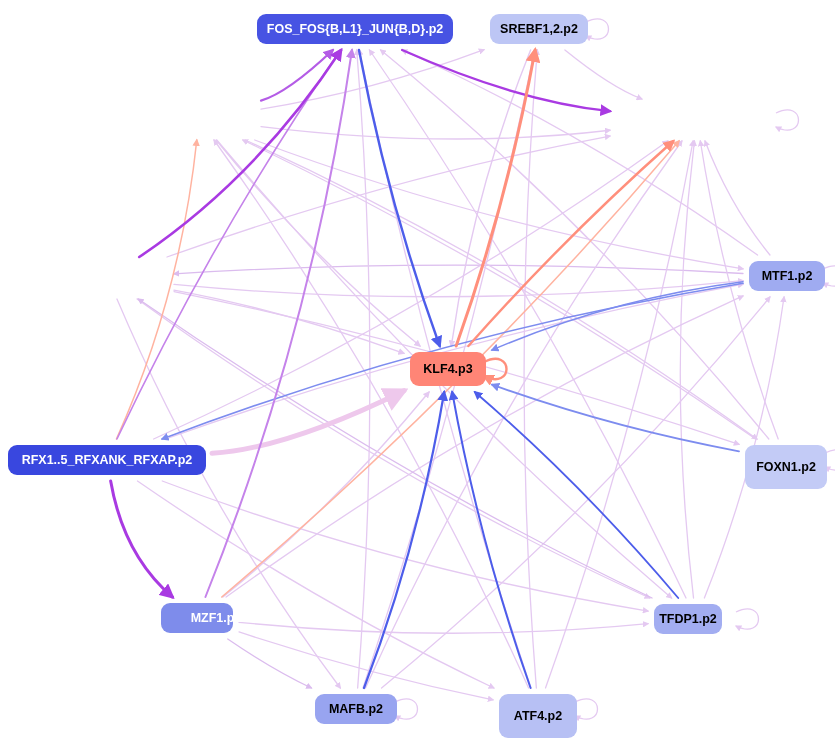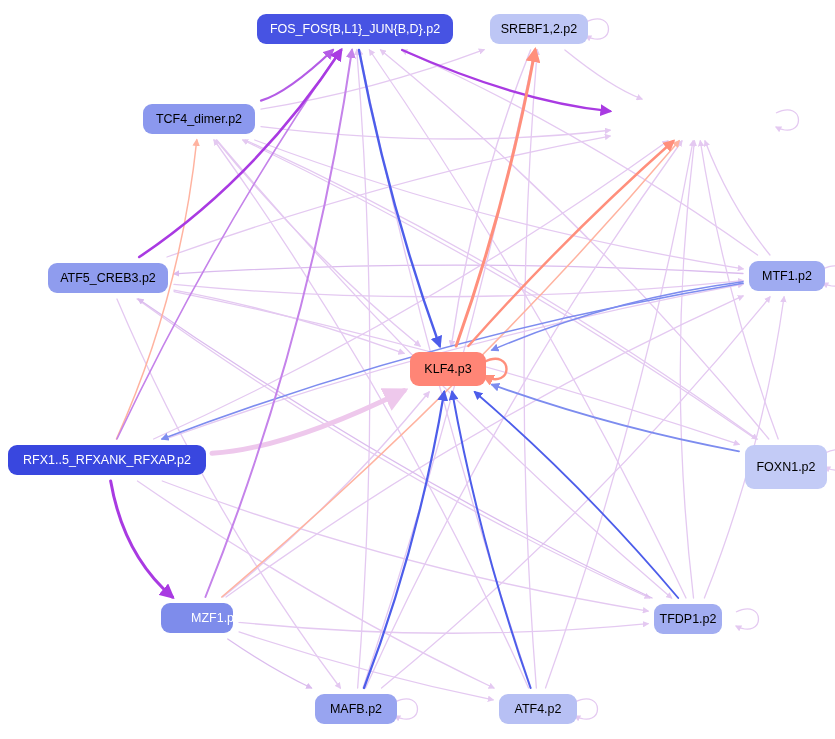--- a/index.html
+++ b/index.html
@@ -22,21 +22,21 @@
     display: flex;
     align-items: center;
     justify-content: center;
     border-radius: 9px;
     font-size: 12.5px;
     white-space: nowrap;
     box-sizing: border-box;
     cursor: pointer;
     user-select: none;
   }
-  .node span { pointer-events: none; }
+  .node span { pointer-events: none; font-weight: bold; }
 </style>
 </head>
 <body>
 
 <div id="stage">
   <svg id="edges-svg" viewBox="0 0 835 739">
     <defs id="edge-defs">
         <marker id="arrow-pale" viewBox="0 0 10 10" refX="8" refY="5" markerWidth="5" markerHeight="5" orient="auto">
           <path d="M0,0 L10,5 L0,10 z" fill="#e4c9f1"></path>
         </marker>
@@ -138,26 +138,20 @@
         <path d="M 825,453 C 855,438 855,482 825,467" fill="none" stroke="#e4c9f1" stroke-width="1.3" marker-end="url(#arrow-pale)"></path>
       </g>
   </svg>
   <div id="nodes-layer">
       <div class="node" style="left: 257px; top: 14px; width: 196px; height: 30px; background: rgb(71, 83, 227); color: rgb(255, 255, 255);">
         <span>FOS_FOS{B,L1}_JUN{B,D}.p2</span>
       </div>
       <div class="node" style="left: 490px; top: 14px; width: 98px; height: 30px; background: rgb(189, 198, 245); color: rgb(0, 0, 0);">
         <span>SREBF1,2.p2</span>
       </div>
-      <div class="node" style="left: 143px; top: 104px; width: 112px; height: 30px; background: rgb(139, 152, 238); color: rgb(0, 0, 0);">
-        <span>TCF4_dimer.p2</span>
-      </div>
-      <div class="node" style="left: 48px; top: 263px; width: 120px; height: 30px; background: rgb(143, 156, 238); color: rgb(0, 0, 0);">
-        <span>ATF5_CREB3.p2</span>
-      </div>
       <div class="node" style="left: 749px; top: 261px; width: 76px; height: 30px; background: rgb(159, 171, 241); color: rgb(0, 0, 0);">
         <span>MTF1.p2</span>
       </div>
       <div class="node" style="left: 410px; top: 352px; width: 76px; height: 34px; background: rgb(255, 133, 118); color: rgb(0, 0, 0);">
         <span>KLF4.p3</span>
       </div>
       <div class="node" style="left: 8px; top: 445px; width: 198px; height: 30px; background: rgb(57, 71, 223); color: rgb(255, 255, 255);">
         <span>RFX1..5_RFXANK_RFXAP.p2</span>
       </div>
       <div class="node" style="left: 745px; top: 445px; width: 82px; height: 44px; background: rgb(195, 203, 246); color: rgb(0, 0, 0);">
@@ -165,17 +159,17 @@
       </div>
       <div class="node" style="left: 161px; top: 603px; width: 72px; height: 30px; background: rgb(126, 140, 235); color: rgb(255, 255, 255); padding-left: 38px;">
         <span>MZF1.p2</span>
       </div>
       <div class="node" style="left: 654px; top: 604px; width: 68px; height: 30px; background: rgb(162, 173, 241); color: rgb(0, 0, 0);">
         <span>TFDP1.p2</span>
       </div>
       <div class="node" style="left: 315px; top: 694px; width: 82px; height: 30px; background: rgb(152, 164, 240); color: rgb(0, 0, 0);">
         <span>MAFB.p2</span>
       </div>
-      <div class="node" style="left: 499px; top: 694px; width: 78px; height: 30px; background: rgb(183, 192, 244); color: rgb(0, 0, 0);">
+      <div class="node" style="left: 499px; top: 694px; width: 78px; height: 44px; background: rgb(183, 192, 244); color: rgb(0, 0, 0);">
         <span>ATF4.p2</span>
       </div>
     </div>
 </div>
 
 </body></html>

